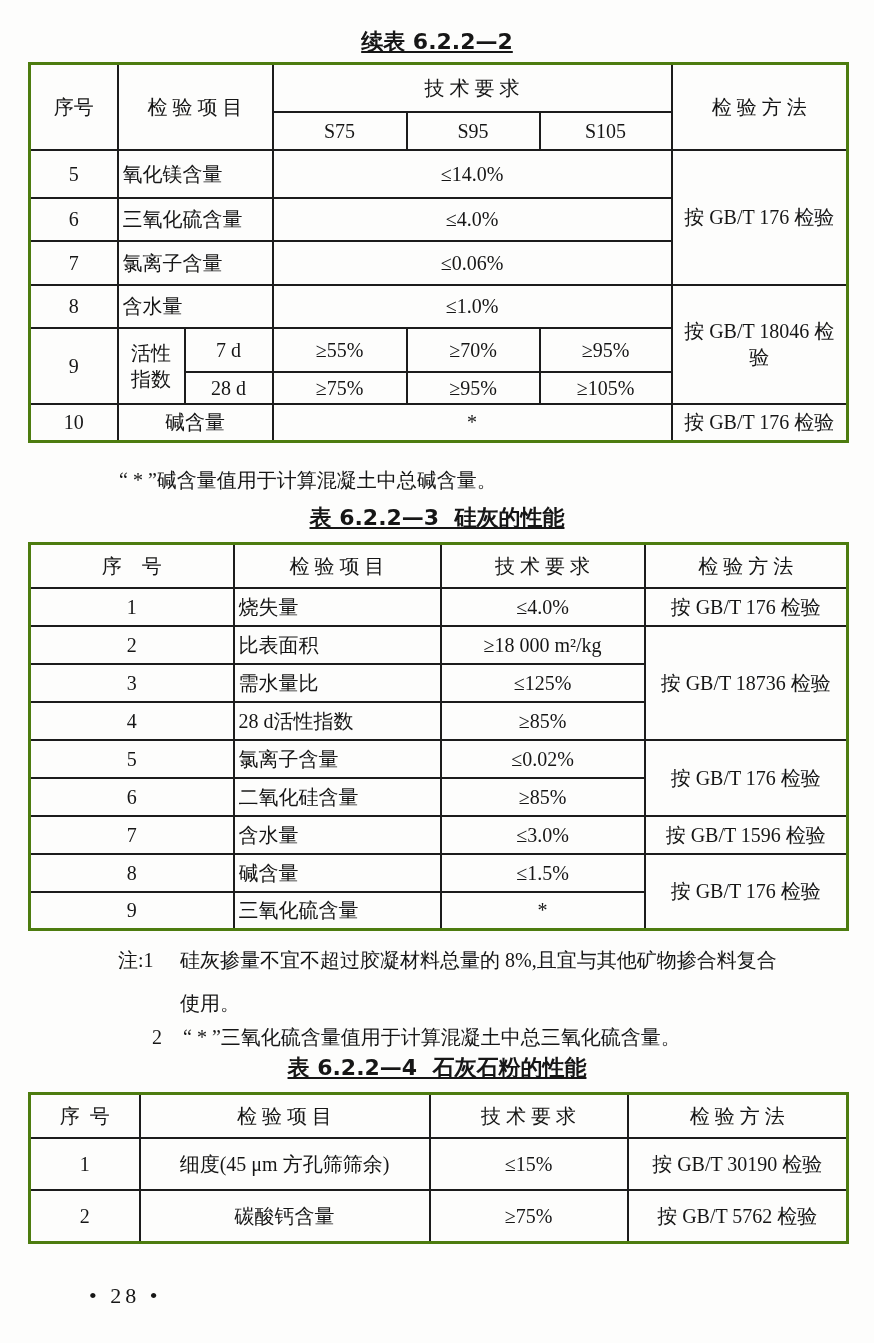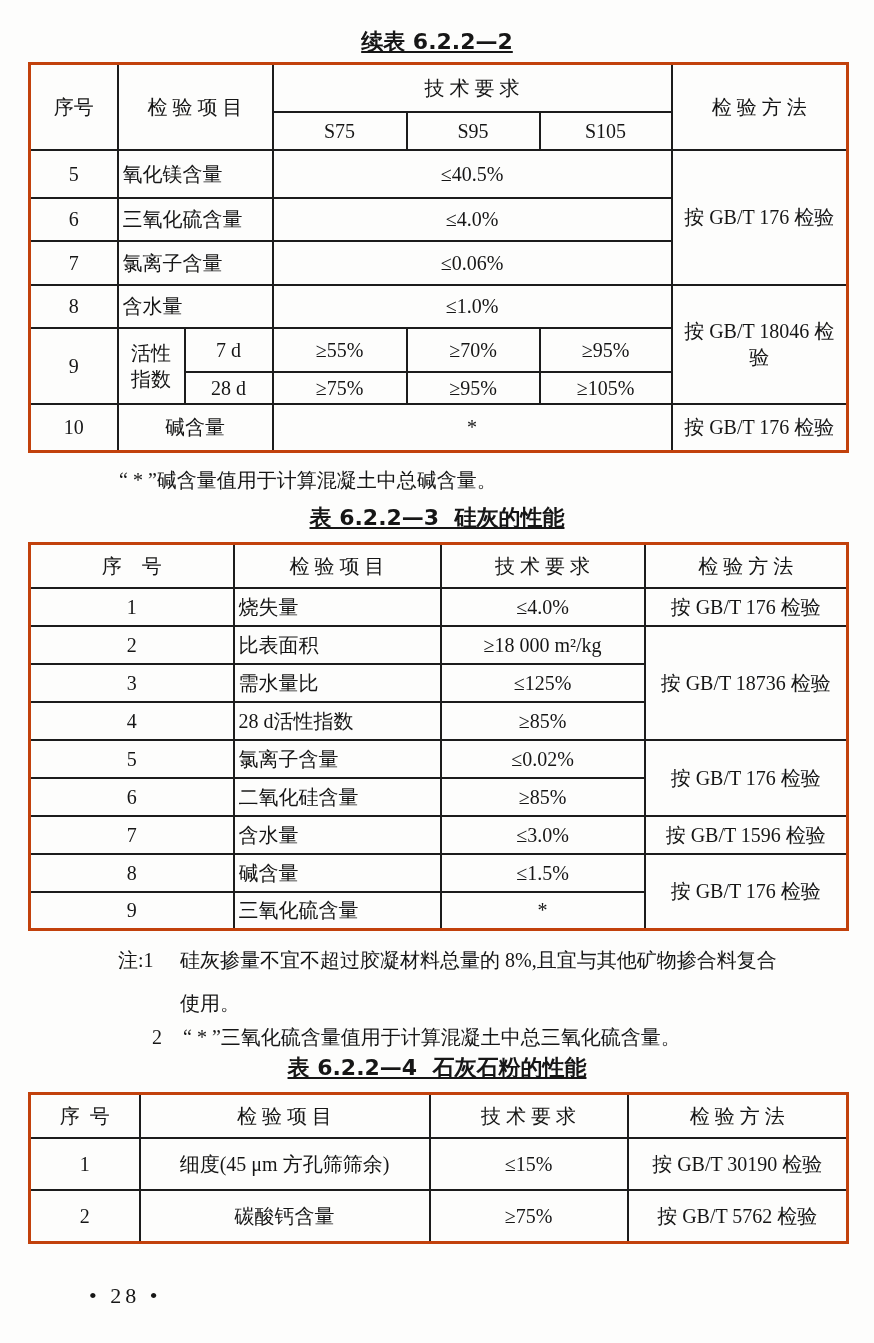--- a/index.html
+++ b/index.html
@@ -12,36 +12,36 @@
   }
   .caption {
     position:absolute; left:0; width:874px;
     text-align:center; font-weight:bold; font-size:22px;
     font-family:"DejaVu Sans","Liberation Sans",sans-serif;
     white-space:pre;
     text-decoration:underline;
   }
   table {
     position:absolute; border-collapse:collapse; table-layout:fixed;
-    border:3px solid #c2410c;
+    border:3px solid #4d7c0f;
   }
   th,td {
     border:2px solid #1c1c1c;
     font-size:20px; font-weight:normal;
     text-align:center; vertical-align:middle;
     padding:0 4px; line-height:1.3;
     overflow:hidden;
   }
   th { white-space:pre; }
   td.left { text-align:left; }
   td.narrow { word-break:break-all; padding:0 10px; }
   
   tr.rA{height:48px} tr.rB{height:38px} tr.r5{height:48px} tr.r6{height:43px}
   tr.r7{height:44px} tr.r8{height:43px} tr.r9a{height:44px} tr.r9b{height:32px}
-  tr.r10{height:48px}
+  tr.r10{height:38px}
   
   tr.th44{height:44px} tr.r38{height:38px} tr.r52{height:52px} tr.r53{height:53px}
   .fnote, .note-part {
     position:absolute; font-size:20px; white-space:pre; line-height:1.3;margin-left:46px;
   }
   .pagenum {
     position:absolute; left:55px; top:1283px;
     font-size:22px; letter-spacing:4px;margin-left:34px;
   }
 </style>
@@ -68,21 +68,21 @@
     <th rowspan="2">检 验 方 法</th>
   </tr>
   <tr class="rB">
     <th>S75</th>
     <th>S95</th>
     <th>S105</th>
   </tr>
   <tr class="r5">
     <td>5</td>
     <td colspan="2" class="left">氧化镁含量</td>
-    <td colspan="3">≤40.5%</td>
+    <td colspan="3">≤14.0%</td>
     <td rowspan="3">按 GB/T 176 检验</td>
   </tr>
   <tr class="r6">
     <td>6</td>
     <td colspan="2" class="left">三氧化硫含量</td>
     <td colspan="3">≤4.0%</td>
   </tr>
   <tr class="r7">
     <td>7</td>
     <td colspan="2" class="left">氯离子含量</td>

